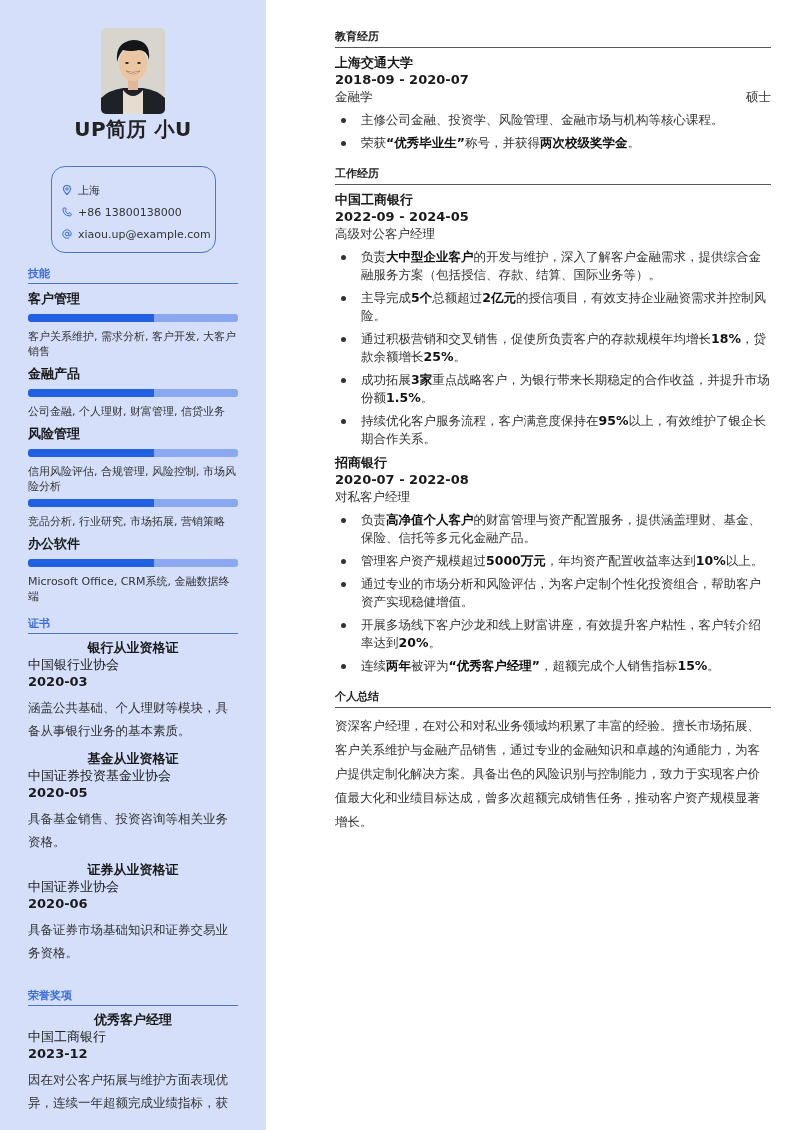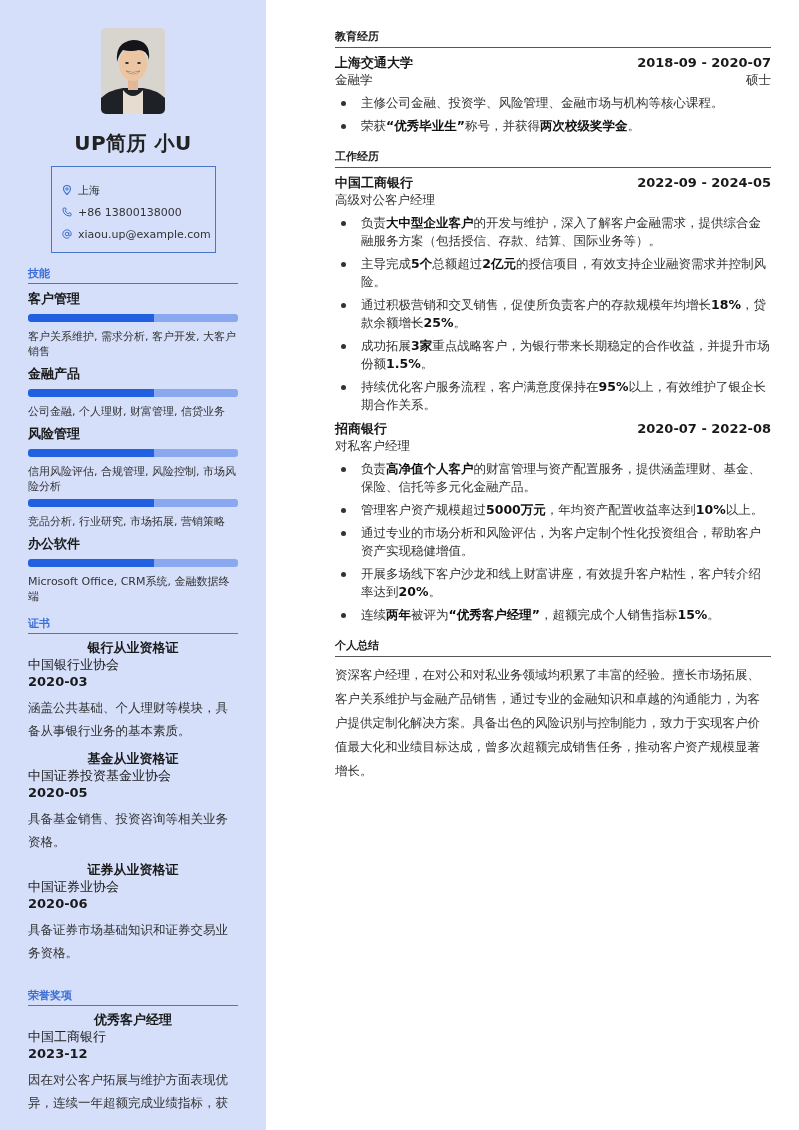--- a/index.html
+++ b/index.html
@@ -9,26 +9,26 @@
   .sidebar {
     position: absolute; left: 0; top: 0; width: 266px; height: 1130px;
     background: #d5dffa; overflow: hidden;
   }
   .photo {
     position: absolute; left: 101px; top: 28px; width: 64px; height: 86px;
     border-radius: 5px; overflow: hidden; background: #d9d6d0;
   }
   .photo svg { width: 100%; height: 100%; display: block; }
   .name {
-    position: absolute; left: 0; width: 266px; top: 130px; text-align: center;
+    position: absolute; left: 0; width: 266px; top: 116px; text-align: center;
     font-size: 20px; font-weight: bold; color: #222; letter-spacing: 0.5px;
   }
   .contact {
     position: absolute; left: 51px; top: 166px; width: 165px; height: 87px;
-    border: 1.5px solid #4a78c8; border-radius: 0; padding: 12px 0 0 10px;
+    border: 1.5px solid #4a78c8; border-radius: 14px; padding: 12px 0 0 10px;
   }
   .contact-row { display: flex; align-items: center; height: 22px; font-size: 11px; color: #333; }
   .contact-row .ic { width: 16px; display: inline-flex; justify-content: flex-start; margin-right: 0px; }
   .contact-row .ic svg { width: 10px; height: 10px; }
 
   .side-inner { position: absolute; left: 28px; top: 266px; width: 210px; }
   .side-h {
     font-size: 11px; font-weight: bold; color: #3d6fd6; padding-bottom: 2px;
     border-bottom: 1.5px solid #4a78c8; margin-bottom: 5px;
   }
@@ -42,21 +42,21 @@
   .cert-name { font-size: 13px; font-weight: bold; color: #1a1a1a; line-height: 17px; text-align: center; }
   .cert-org { font-size: 13px; color: #222; line-height: 17px; }
   .cert-date { font-size: 13px; font-weight: bold; color: #1a1a1a; line-height: 18px; }
   .cert-desc { font-size: 12.5px; color: #333; line-height: 23px; margin-top: 5px; }
 
   .main { position: absolute; left: 295px; top: 29px; width: 476px; }
   .main-h {
     font-size: 11px; font-weight: bold; color: #222; padding-bottom: 3px;
     border-bottom: 1.5px solid #555; margin-bottom: 6px;
   }
-  .entry-top { display: flex; justify-content: space-between; font-size: 13px; font-weight: bold; color: #1a1a1a; line-height: 17px; }
+  .entry-top { display: flex; justify-content: space-between; font-size: 13px; font-weight: bold; color: #1a1a1a; line-height: 17px; flex-direction: column; }
   .entry-sub { display: flex; justify-content: space-between; font-size: 12.5px; color: #333; line-height: 17px; }
   ul.bullets { list-style: none; margin-top: 6px; }
   ul.bullets li {
     position: relative; padding-left: 26px; font-size: 12.5px; color: #333; line-height: 18px;
     margin-bottom: 5px;
   }
   ul.bullets li::before {
     content: ""; position: absolute; left: 6px; top: 7px; width: 5px; height: 5px;
     border-radius: 50%; background: #333;
   }

